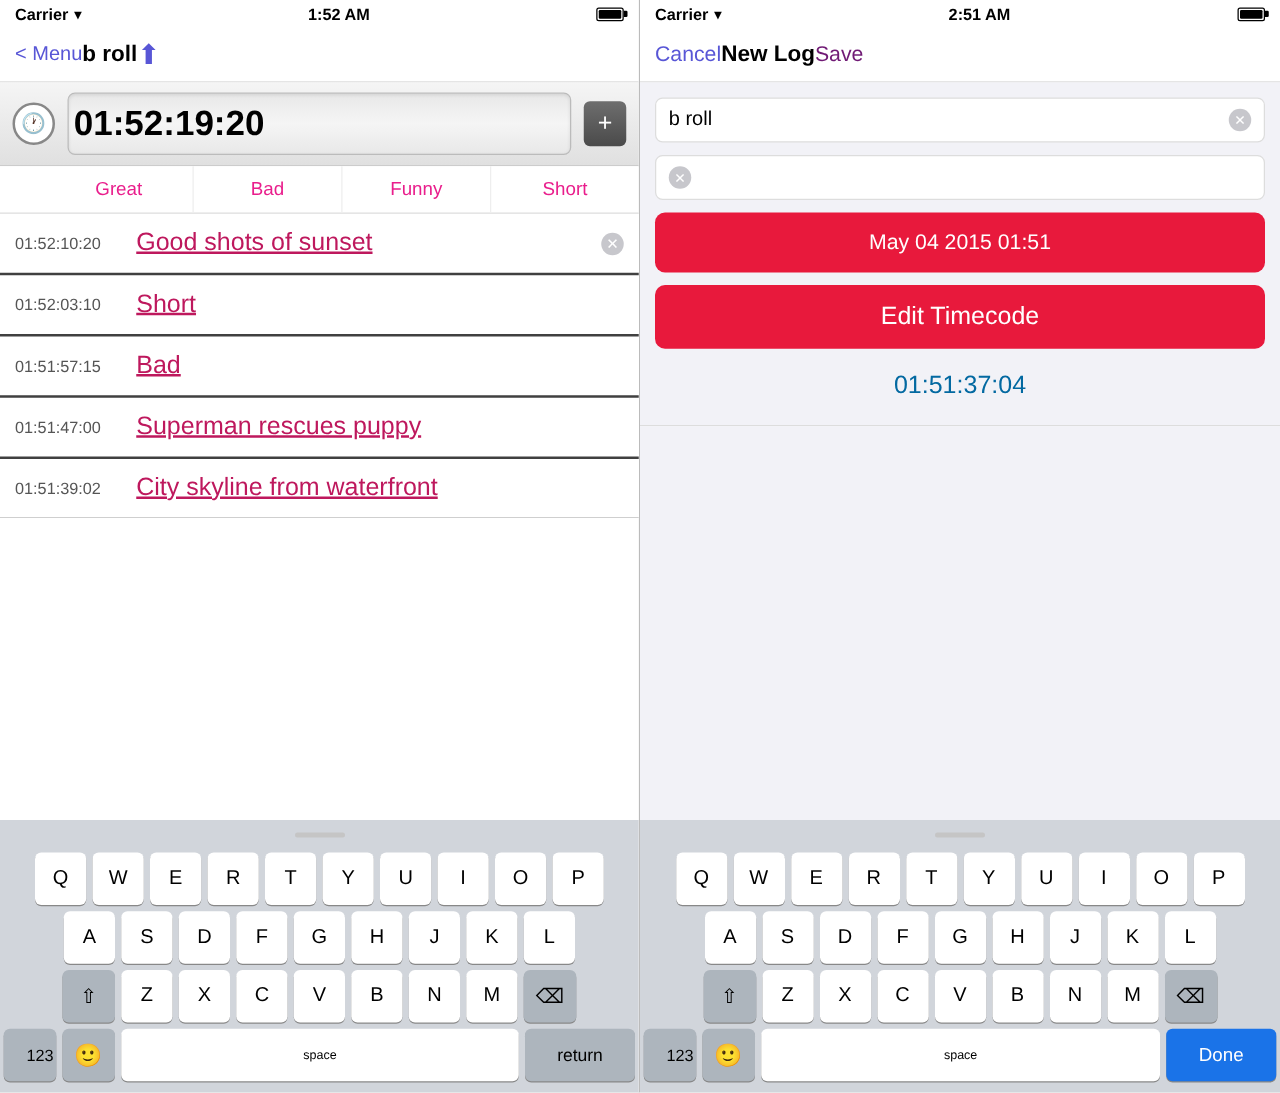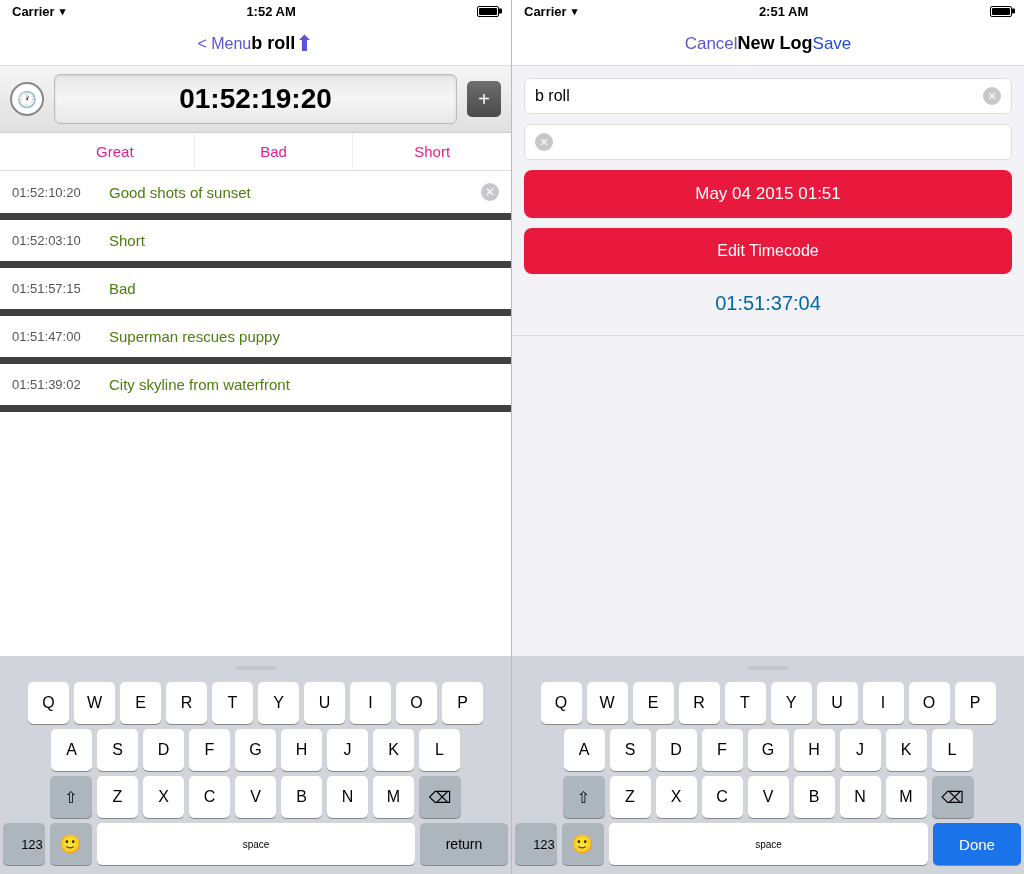--- a/index.html
+++ b/index.html
@@ -69,42 +69,42 @@
       bottom: 1px;
       width: 90%;
       background: #000;
       border-radius: 1px;
     }
     .wifi-icon { font-size: 11px; }
 
     
     .nav-bar {
       display: flex;
-      justify-content: center;
+      justify-content: flex-start;
       align-items: center;
       padding: 8px 12px;
       border-bottom: 1px solid #ddd;
       background: white;
       min-height: 44px;
     }
     .nav-back {
       color: #5856d6;
       font-size: 16px;
       display: flex;
       align-items: center;
       gap: 3px;
     }
     .nav-title {
       font-size: 18px;
       font-weight: 600;
       color: #000;
     }
     .nav-action { color: #5856d6; font-size: 22px; }
     .nav-cancel { color: #5856d6; font-size: 17px; }
-    .nav-save { color: #1d4ed8; font-size: 17px; }
+    .nav-save { color: #701a75; font-size: 17px; }
 
     
     .timer-area {
       display: flex;
       align-items: center;
       padding: 8px 10px;
       background: linear-gradient(to bottom, #f5f5f5, #e0e0e0);
       border-bottom: 1px solid #ccc;
       gap: 10px;
     }
@@ -118,21 +118,21 @@
       justify-content: center;
       background: white;
       font-size: 16px;
       color: #555;
     }
     .timer-display {
       flex: 1;
       background: linear-gradient(to bottom, #e8e8e8, #f5f5f5, #e8e8e8);
       border: 1px solid #bbb;
       border-radius: 6px;
-      text-align: center;
+      text-align: left;
       padding: 8px 4px;
       font-size: 28px;
       font-weight: 700;
       font-variant-numeric: tabular-nums;
       color: #000;
       box-shadow: inset 0 1px 3px rgba(0,0,0,0.1);
     }
     .add-log-btn {
       width: 34px;
       height: 36px;
@@ -167,33 +167,34 @@
     
     .log-list {
       flex: 1;
       overflow-y: auto;
       background: white;
     }
     .log-item {
       display: flex;
       align-items: center;
       padding: 12px 12px;
-      border-bottom: 7px solid #404040;
+      border-bottom: 2px solid #404040;
       gap: 12px;
     }
     .log-time {
       font-size: 13px;
       color: #555;
       white-space: nowrap;
       min-width: 85px;
     }
     .log-label {
-      font-size: 15px;
-      color: #4d7c0f;
+      font-size: 20px;
+      color: #be185d;
       flex: 1;
+      text-decoration: underline;
     }
     .log-clear {
       width: 18px;
       height: 18px;
       border-radius: 50%;
       background: #c7c7cc;
       display: flex;
       align-items: center;
       justify-content: center;
       color: white;
@@ -243,21 +244,21 @@
       color: white;
       font-size: 17px;
       font-weight: 500;
     }
     .edit-tc-btn {
       background: #e8193c;
       border-radius: 8px;
       padding: 14px;
       text-align: center;
       color: white;
-      font-size: 16px;
+      font-size: 20px;
       font-weight: 500;
     }
     .tc-display {
       text-align: center;
       font-size: 20px;
       font-weight: 400;
       color: #0369a1;
       padding: 8px 0;
     }
 
@@ -366,20 +367,21 @@
 
     <div class="timer-area">
       <div class="clock-icon">🕐</div>
       <div class="timer-display">01:52:19:20</div>
       <div class="add-log-btn">+</div>
     </div>
 
     <div class="tags-bar">
       <div class="tag-btn">Great</div>
       <div class="tag-btn">Bad</div>
+      <div class="tag-btn">Funny</div>
       <div class="tag-btn">Short</div>
     </div>
 
     <div class="log-list">
       <div class="log-item">
         <span class="log-time">01:52:10:20</span>
         <span class="log-label">Good shots of sunset</span>
         <div class="log-clear">✕</div>
       </div>
       <div class="log-item">

